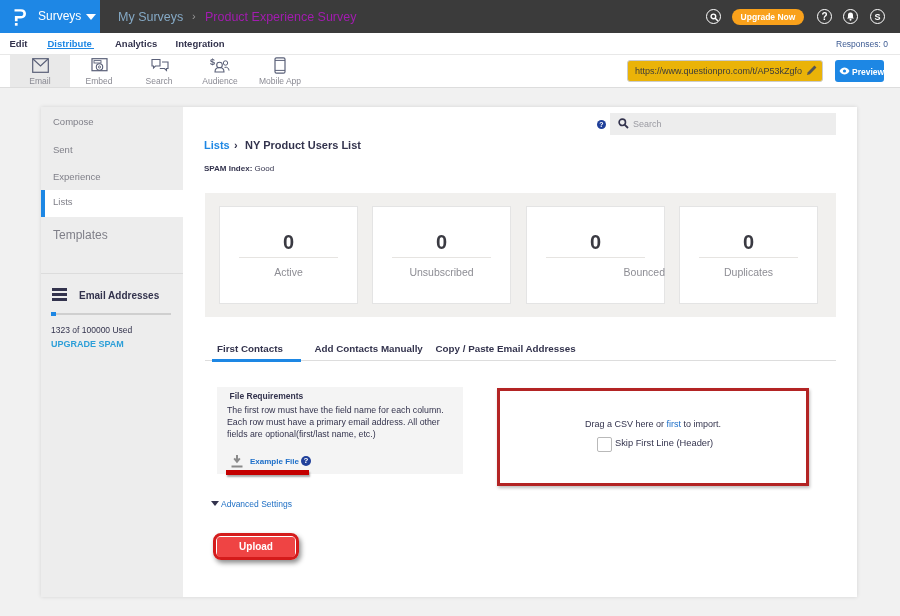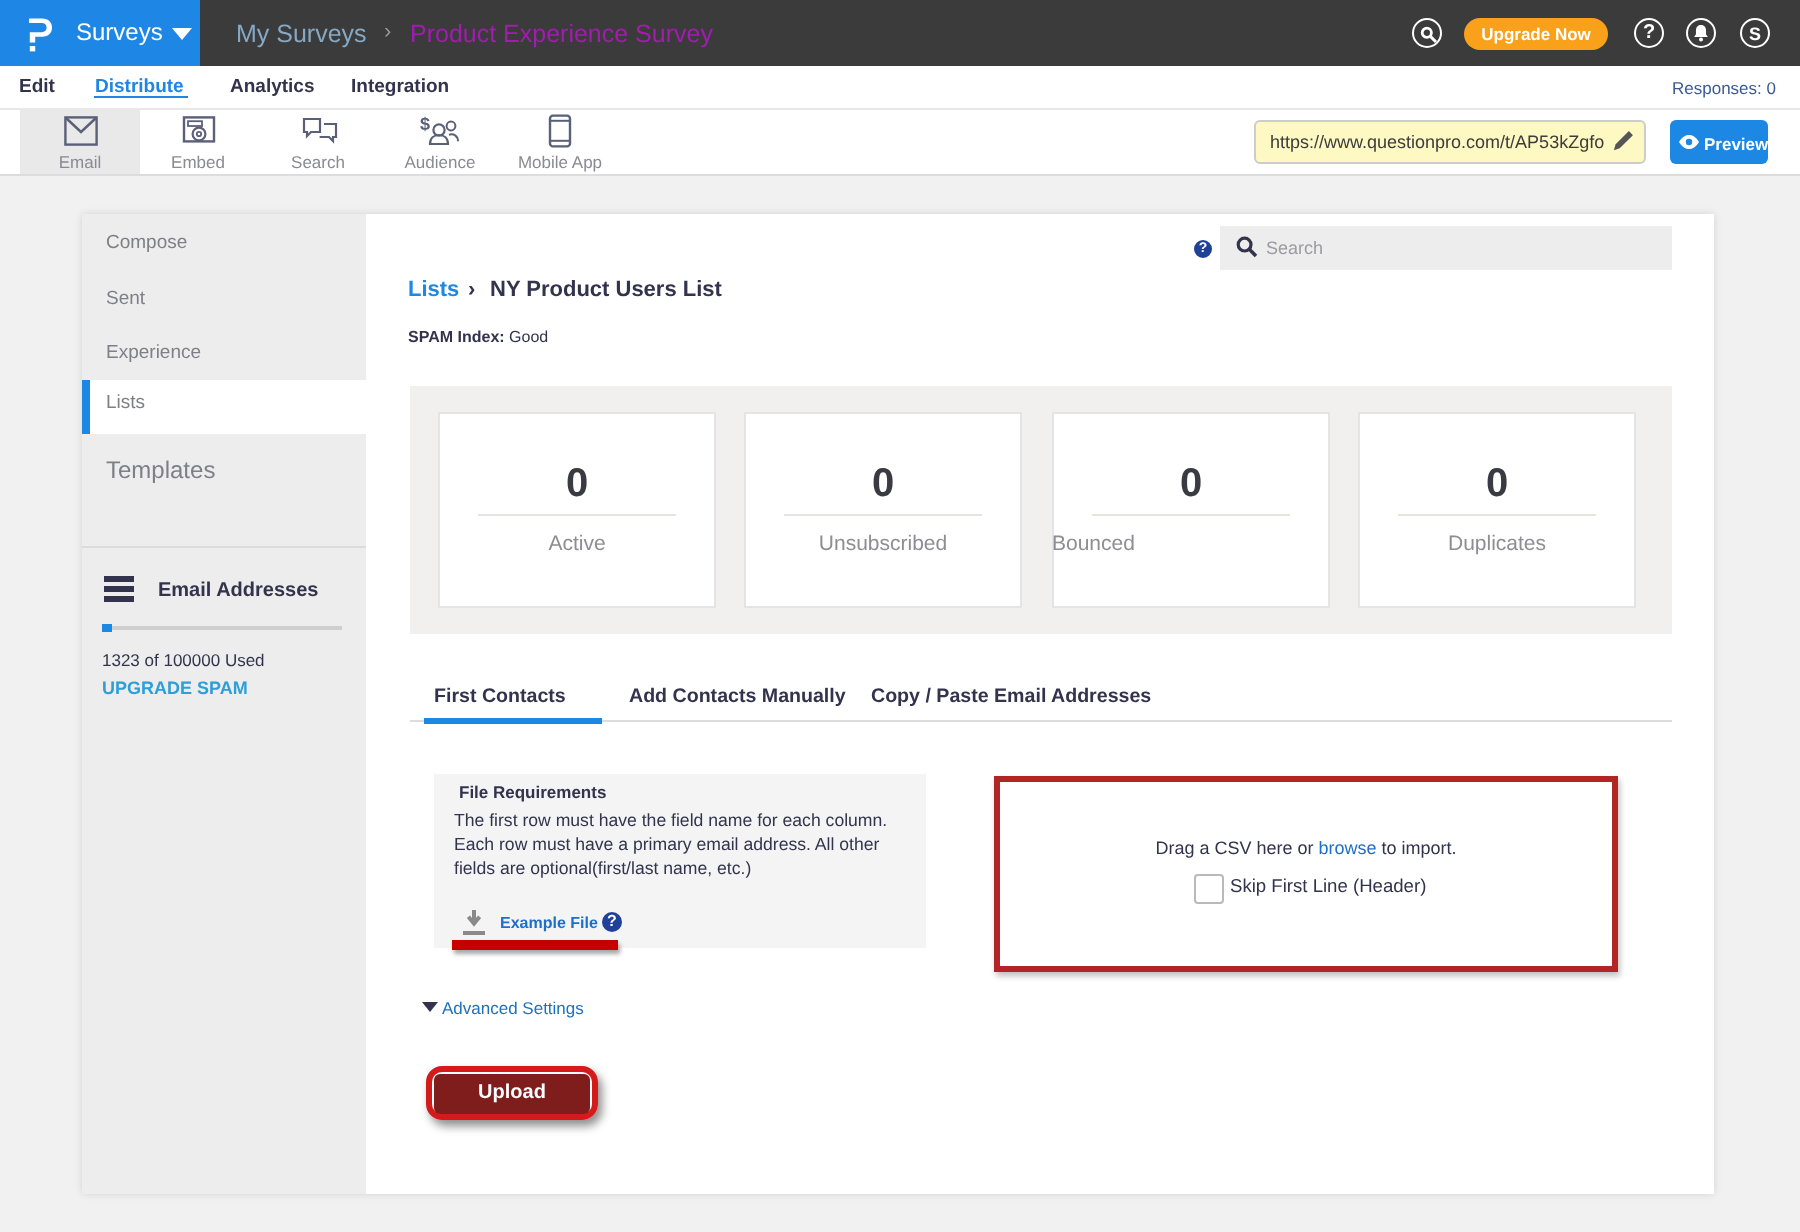--- a/index.html
+++ b/index.html
@@ -77,21 +77,21 @@
 </svg>
 <div class="abs" style="left:190px;top:76px;width:60px;text-align:center;color:#8a8a93;font-size:8.5px;">Audience</div>
 
 <svg class="abs" style="left:274px;top:57px;" width="12" height="17" viewBox="0 0 12 17">
   <rect x="1" y="0.8" width="10" height="15.4" rx="1.5" fill="none" stroke="#5a6078" stroke-width="1.2"></rect>
   <line x1="1" y1="3.4" x2="11" y2="3.4" stroke="#5a6078" stroke-width="1"></line>
   <line x1="1" y1="13.4" x2="11" y2="13.4" stroke="#5a6078" stroke-width="1"></line>
 </svg>
 <div class="abs" style="left:250px;top:76px;width:60px;text-align:center;color:#8a8a93;font-size:8.5px;">Mobile App</div>
 
-<div class="abs" style="left:627px;top:60px;width:196px;height:22px;background:#fef9c3;border:1px solid #ccc;border-radius:3px;color:#3c3c3c;font-size:9px;line-height:20px;padding-left:7px;">https://www.questionpro.com/t/AP53kZgfo</div>
+<div class="abs" style="left:627px;top:60px;width:196px;height:22px;background:#eab308;border:1px solid #ccc;border-radius:3px;color:#3c3c3c;font-size:9px;line-height:20px;padding-left:7px;">https://www.questionpro.com/t/AP53kZgfo</div>
 <svg class="abs" style="left:806px;top:65px;" width="11" height="11" viewBox="0 0 12 12">
     <path d="M1 11 l1-3.2 L9.2 0.6 l2.2 2.2 L4.2 10 z" fill="#555"></path>
   </svg>
 
 <div class="abs" style="left:835px;top:60px;width:49px;height:22px;background:#1d87e4;border-radius:3px;"></div>
 <svg class="abs" style="left:839px;top:67px;" width="11" height="8" viewBox="0 0 11 8">
     <path d="M0.5 4 C2 1.3 4 0.5 5.5 0.5 S9 1.3 10.5 4 C9 6.7 7 7.5 5.5 7.5 S2 6.7 0.5 4 z" fill="#fff"></path>
     <circle cx="5.5" cy="4" r="1.6" fill="#1d87e4"></circle>
   </svg>
 <div class="abs" style="left:852px;top:66.5px;color:#fff;font-size:8.5px;font-weight:bold;">Preview</div>
@@ -140,42 +140,42 @@
 <div class="abs" style="left:219px;top:231px;width:139px;text-align:center;color:#3a3a42;font-size:20px;font-weight:bold;">0</div>
 <div class="abs" style="left:372px;top:231px;width:139px;text-align:center;color:#3a3a42;font-size:20px;font-weight:bold;">0</div>
 <div class="abs" style="left:526px;top:231px;width:139px;text-align:center;color:#3a3a42;font-size:20px;font-weight:bold;">0</div>
 <div class="abs" style="left:679px;top:231px;width:139px;text-align:center;color:#3a3a42;font-size:20px;font-weight:bold;">0</div>
 <div class="abs" style="left:239px;top:257px;width:99px;height:1px;background:#e6e4e1;"></div>
 <div class="abs" style="left:392px;top:257px;width:99px;height:1px;background:#e6e4e1;"></div>
 <div class="abs" style="left:546px;top:257px;width:99px;height:1px;background:#e6e4e1;"></div>
 <div class="abs" style="left:699px;top:257px;width:99px;height:1px;background:#e6e4e1;"></div>
 <div class="abs" style="left:219px;top:266px;width:139px;text-align:center;color:#8d8d94;font-size:10.5px;">Active</div>
 <div class="abs" style="left:372px;top:266px;width:139px;text-align:center;color:#8d8d94;font-size:10.5px;">Unsubscribed</div>
-<div class="abs" style="left:526px;top:266px;width:139px;text-align:left;color:#8d8d94;font-size:10.5px;">Bounced</div>
+<div class="abs" style="left:526px;top:266px;width:139px;text-align:right;color:#8d8d94;font-size:10.5px;">Bounced</div>
 <div class="abs" style="left:679px;top:266px;width:139px;text-align:center;color:#8d8d94;font-size:10.5px;">Duplicates</div>
 
 <div class="abs" style="left:205px;top:360px;width:631px;height:1px;background:#ddd;"></div>
 <div class="abs" style="left:217px;top:343px;color:#33334d;font-size:9.8px;font-weight:bold;">First Contacts</div>
 <div class="abs" style="left:211.5px;top:359px;width:89px;height:2.5px;background:#1d87e4;"></div>
 <div class="abs" style="left:314.5px;top:343px;color:#33334d;font-size:9.8px;font-weight:bold;">Add Contacts Manually</div>
 <div class="abs" style="left:435.5px;top:343px;color:#33334d;font-size:9.8px;font-weight:bold;">Copy / Paste Email Addresses</div>
 
 <div class="abs" style="left:217px;top:387px;width:246px;height:87px;background:#f4f4f4;"></div>
 <div class="abs" style="left:229.5px;top:391px;color:#33334d;font-size:8.5px;font-weight:bold;">File Requirements</div>
 <div class="abs" style="left:227px;top:405px;color:#33334d;font-size:8.8px;line-height:11.9px;white-space:nowrap;">The first row must have the field name for each column.<br>Each row must have a primary email address. All other<br>fields are optional(first/last name, etc.)</div>
 <svg class="abs" style="left:231px;top:455px;" width="12" height="13" viewBox="0 0 12 13">
   <path d="M6 0 v5.2 M3.2 3.4 l2.8 3.4 2.8-3.4" fill="none" stroke="#8a8a8a" stroke-width="2"></path>
   <rect x="0.5" y="10.5" width="11" height="2" fill="#8a8a8a"></rect>
 </svg>
 <div class="abs" style="left:250px;top:456.5px;color:#1d6fc9;font-size:8px;font-weight:bold;">Example File</div>
 <div class="abs" style="left:301px;top:455.5px;width:10px;height:10px;background:#20409a;border-radius:50%;color:#fff;font-size:8px;font-weight:bold;text-align:center;line-height:10px;">?</div>
 <div class="abs" style="left:226px;top:470px;width:83px;height:4.5px;background:#c40000;box-shadow:1px 2px 2px rgba(0,0,0,0.35);"></div>
 
 <div class="abs" style="left:497px;top:388px;width:312px;height:98px;background:#fff;border:3px solid #b32424;box-shadow:1px 2px 3px rgba(0,0,0,0.25);"></div>
-<div class="abs" style="left:497px;top:419px;width:312px;text-align:center;color:#33334d;font-size:9px;">Drag a CSV here or <span style="color:#1d6fc9;">browse</span> to import.</div>
+<div class="abs" style="left:497px;top:419px;width:312px;text-align:center;color:#33334d;font-size:9px;">Drag a CSV here or <span style="color:#1d6fc9;">first</span> to import.</div>
 <div class="abs" style="left:597px;top:437px;width:15px;height:15px;background:#fff;border:1px solid #b9b9b9;border-radius:2px;"></div>
 <div class="abs" style="left:615px;top:437.5px;color:#33334d;font-size:9.3px;">Skip First Line (Header)</div>
 
 <div class="abs" style="left:211px;top:501px;width:0;height:0;border-left:4px solid transparent;border-right:4px solid transparent;border-top:5px solid #33334d;"></div>
 <div class="abs" style="left:221px;top:499px;color:#1f6fc4;font-size:8.5px;">Advanced Settings</div>
 
 <div class="abs" style="left:213px;top:533px;width:86px;height:27px;border:3.5px solid #d41b1b;border-radius:8px;box-shadow:2px 3px 5px rgba(0,0,0,0.45);"></div>
-<div class="abs" style="left:217px;top:537px;width:78px;height:20px;background:#7f1d1d;border-radius:3px;color:#fff;font-size:10px;font-weight:bold;text-align:center;line-height:20px;">Upload</div>
+<div class="abs" style="left:217px;top:537px;width:78px;height:20px;background:#ef4444;border-radius:3px;color:#fff;font-size:10px;font-weight:bold;text-align:center;line-height:20px;">Upload</div>
 
 </body></html>

